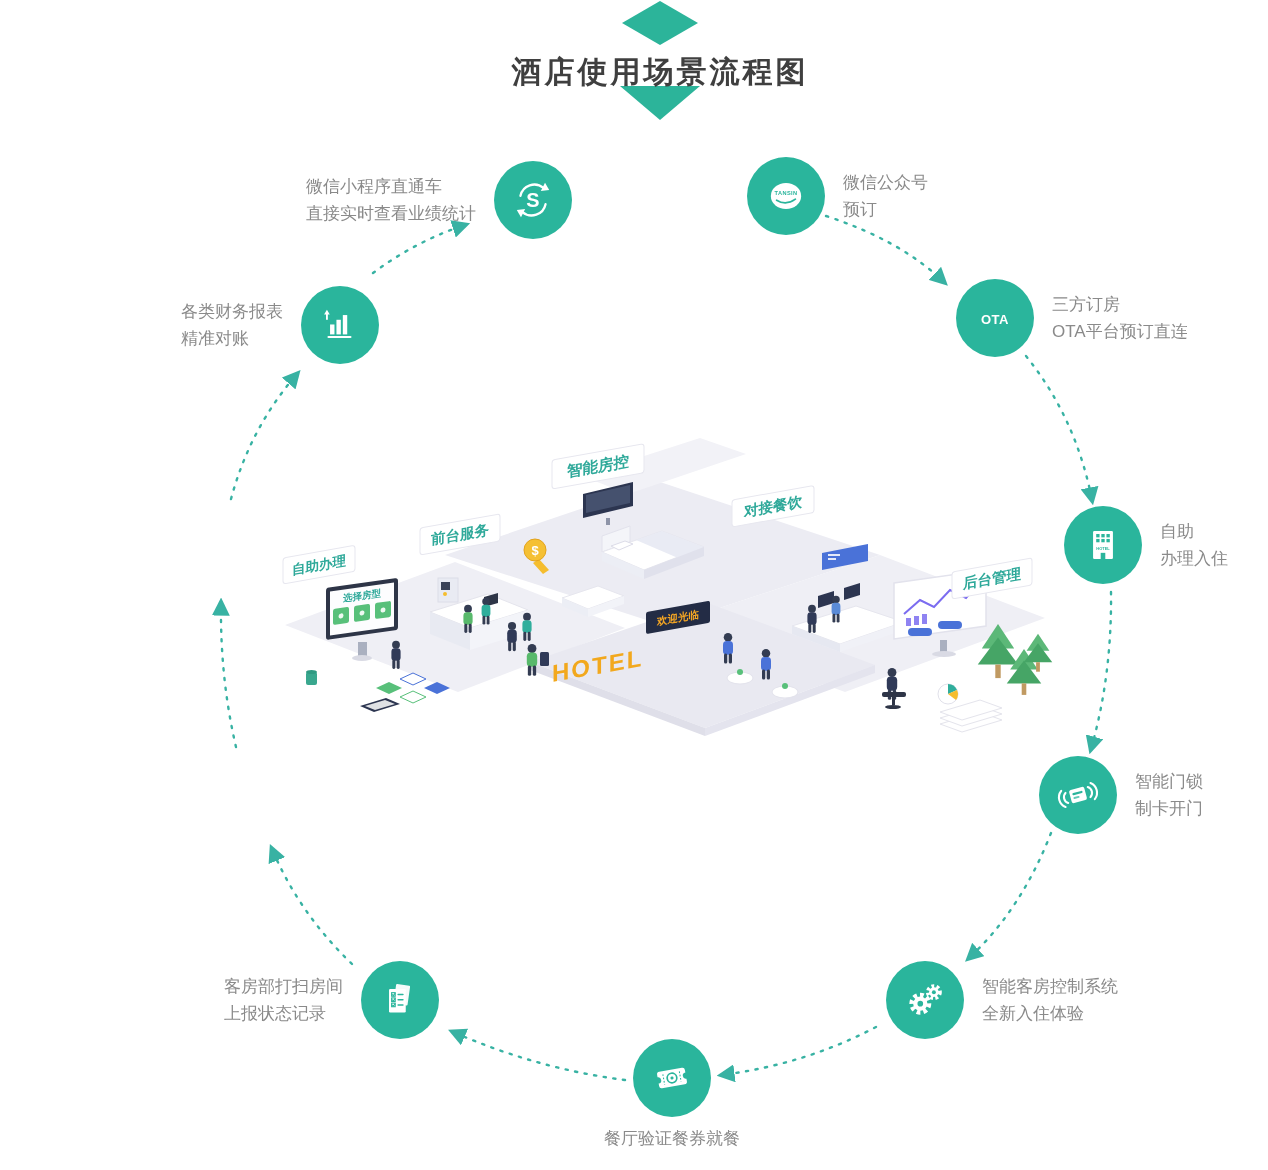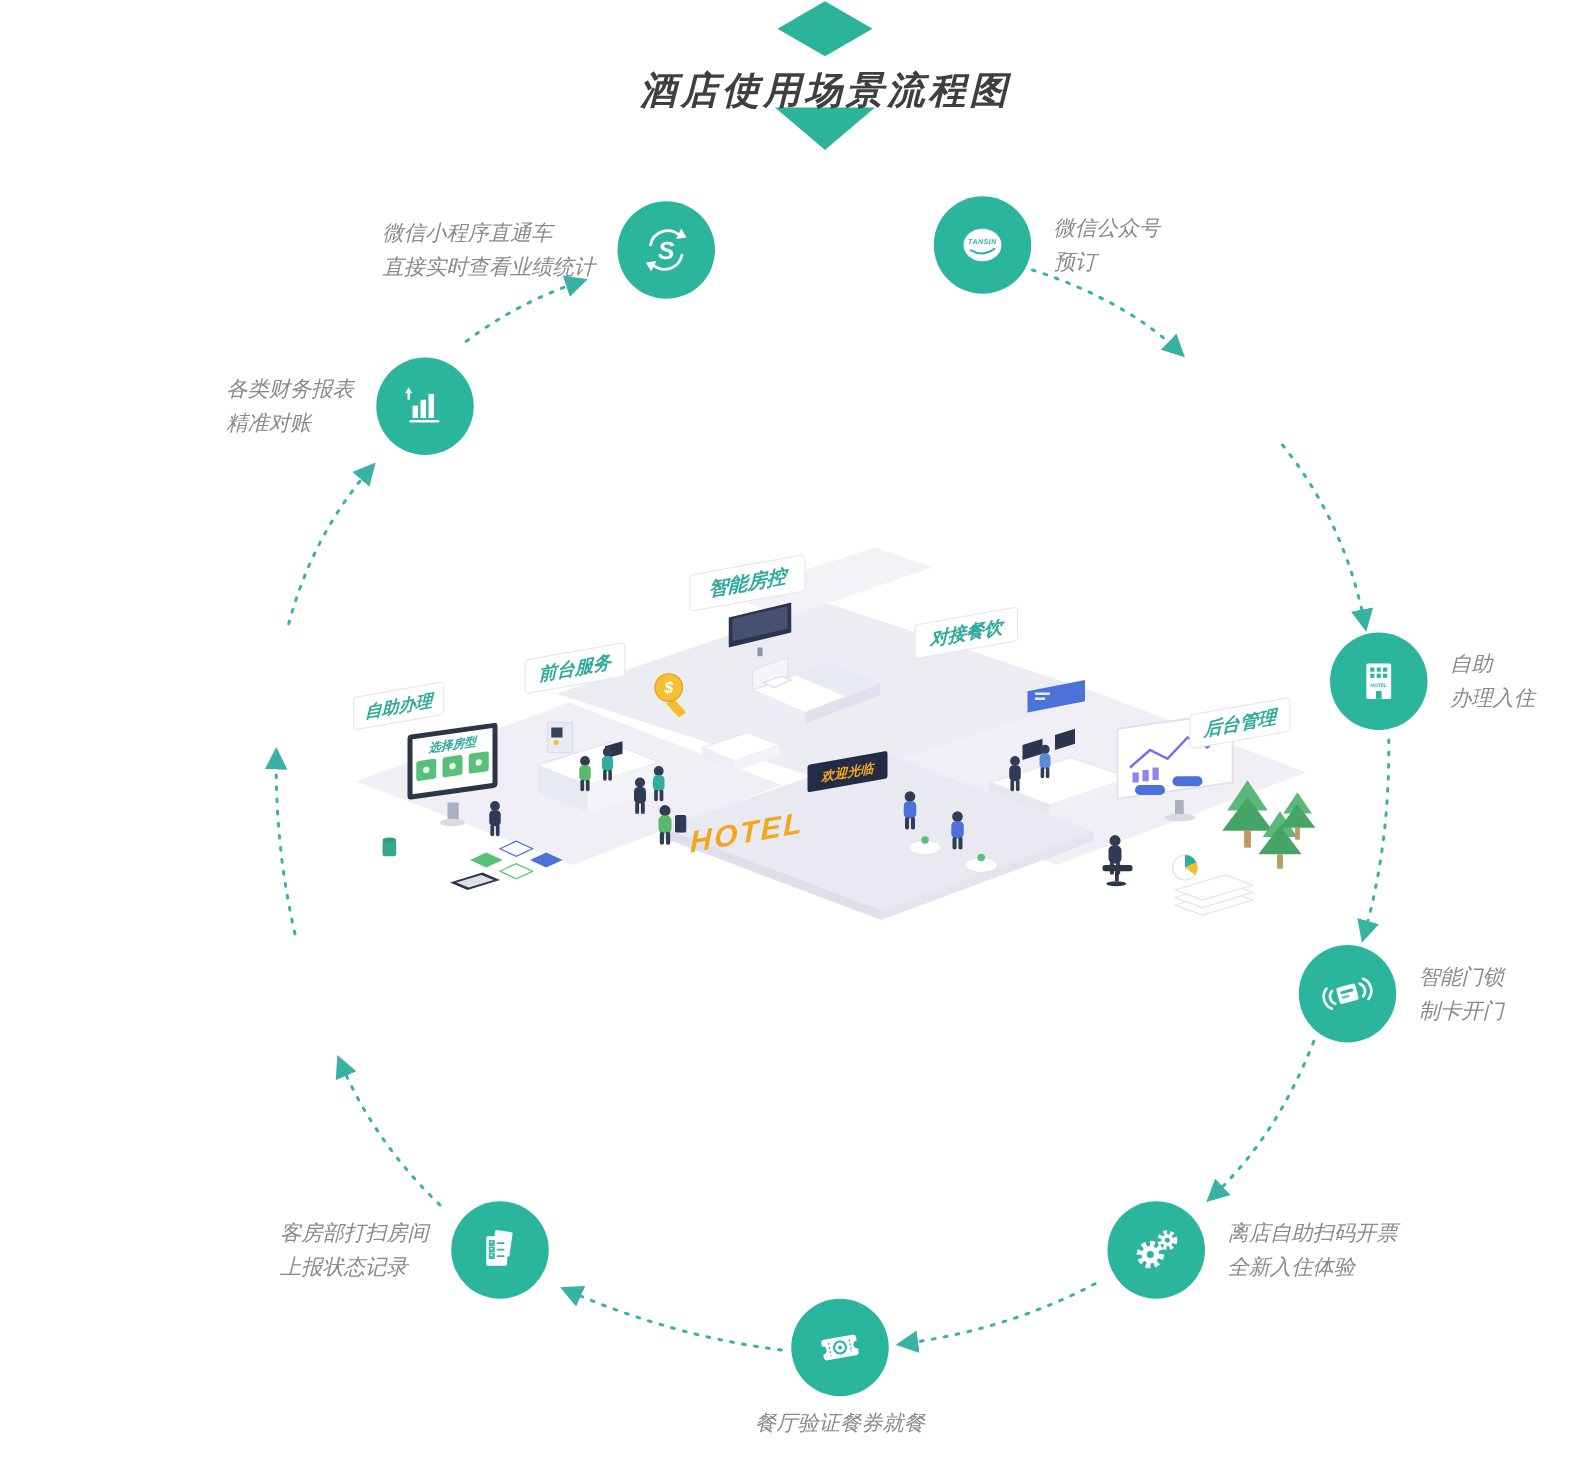--- a/index.html
+++ b/index.html
@@ -1,17 +1,17 @@
 <!DOCTYPE html>
 <html><head>
 <meta charset="utf-8">
 <style>
   html,body{margin:0;padding:0;background:#fff;}
   .stage{position:relative;width:1268px;height:1170px;background:#fff;overflow:hidden;
-         font-family:"Liberation Sans","DejaVu Sans",sans-serif;font-style:italic;}
+         font-family:"Liberation Sans","DejaVu Sans",sans-serif;}
   .title{position:absolute;left:660px;top:52px;transform:translateX(-50%);
          font-size:30px;color:#3f3f3f;font-weight:600;letter-spacing:3px;white-space:nowrap;z-index:5;}
   .overlay{position:absolute;left:0;top:0;pointer-events:none;z-index:2;}
   .scene{position:absolute;left:280px;top:430px;z-index:1;}
   .flows path{fill:none;stroke:#38b2a3;stroke-width:2.4;stroke-dasharray:2.2 7.5;
               stroke-linecap:round;marker-end:url(#ah);}
   .node{position:absolute;width:78px;height:78px;z-index:4;}
   .circle{width:78px;height:78px;border-radius:50%;background:#2ab59c;
           display:flex;align-items:center;justify-content:center;}
   .circle svg{display:block;}
@@ -268,20 +268,31 @@
         <text x="22" y="21.5" font-size="5.4" font-weight="bold" fill="#2ab59c" text-anchor="middle" letter-spacing="0.4">TANSIN</text>
         <path d="M13,26 Q22,31.5 31,25" stroke="#2ab59c" stroke-width="1.6" fill="none" stroke-linecap="round"></path>
       </svg>
     </div>
     <div class="label lab-right">
       <span>微信公众号</span>
       <span>预订</span>
     </div>
   </div>
 
+  <div class="node n-ota">
+    <div class="circle">
+      <svg viewBox="0 0 44 44" width="46" height="46">
+        <text x="22" y="27.5" font-size="12.5" font-weight="bold" fill="#fff" text-anchor="middle" letter-spacing="0.5">OTA</text>
+      </svg>
+    </div>
+    <div class="label lab-right">
+      <span>三方订房</span>
+      <span>OTA平台预订直连</span>
+    </div>
+  </div>
 
   <div class="node n-doorlock">
     <div class="circle">
       <svg viewBox="0 0 44 44" width="46" height="46">
         <g transform="rotate(-15 22 22)">
           <path d="M7.5,14 A10,10 0 0 0 7.5,30" stroke="#fff" stroke-width="2" fill="none" stroke-linecap="round"></path>
           <path d="M11,17 A6,6 0 0 0 11,27" stroke="#fff" stroke-width="2" fill="none" stroke-linecap="round"></path>
           <path d="M36.5,14 A10,10 0 0 1 36.5,30" stroke="#fff" stroke-width="2" fill="none" stroke-linecap="round"></path>
           <path d="M33,17 A6,6 0 0 1 33,27" stroke="#fff" stroke-width="2" fill="none" stroke-linecap="round"></path>
           <rect x="14.5" y="15.5" width="15" height="13" rx="2" fill="#fff"></rect>
@@ -321,21 +332,21 @@
       <svg viewBox="0 0 44 44" width="46" height="46">
         <circle cx="17.5" cy="25.5" r="8" fill="none" stroke="#fff" stroke-width="5" stroke-dasharray="3.4,2.8"></circle>
         <circle cx="17.5" cy="25.5" r="6.8" fill="#fff"></circle>
         <circle cx="17.5" cy="25.5" r="2.7" fill="#2ab59c"></circle>
         <circle cx="30.5" cy="14.5" r="5.6" fill="none" stroke="#fff" stroke-width="4" stroke-dasharray="2.5,2.2"></circle>
         <circle cx="30.5" cy="14.5" r="4.6" fill="#fff"></circle>
         <circle cx="30.5" cy="14.5" r="1.9" fill="#2ab59c"></circle>
       </svg>
     </div>
     <div class="label lab-right">
-      <span>离店自助扫码开票</span>
+      <span>智能客房控制系统</span>
       <span>全新入住体验</span>
     </div>
   </div>
 
   <div class="node n-house">
     <div class="circle">
       <svg viewBox="0 0 44 44" width="46" height="46">
         <g transform="rotate(8 24 17)">
           <rect x="17" y="7.5" width="13.5" height="19" rx="1" fill="#fff" opacity="0.95"></rect>
         </g>

